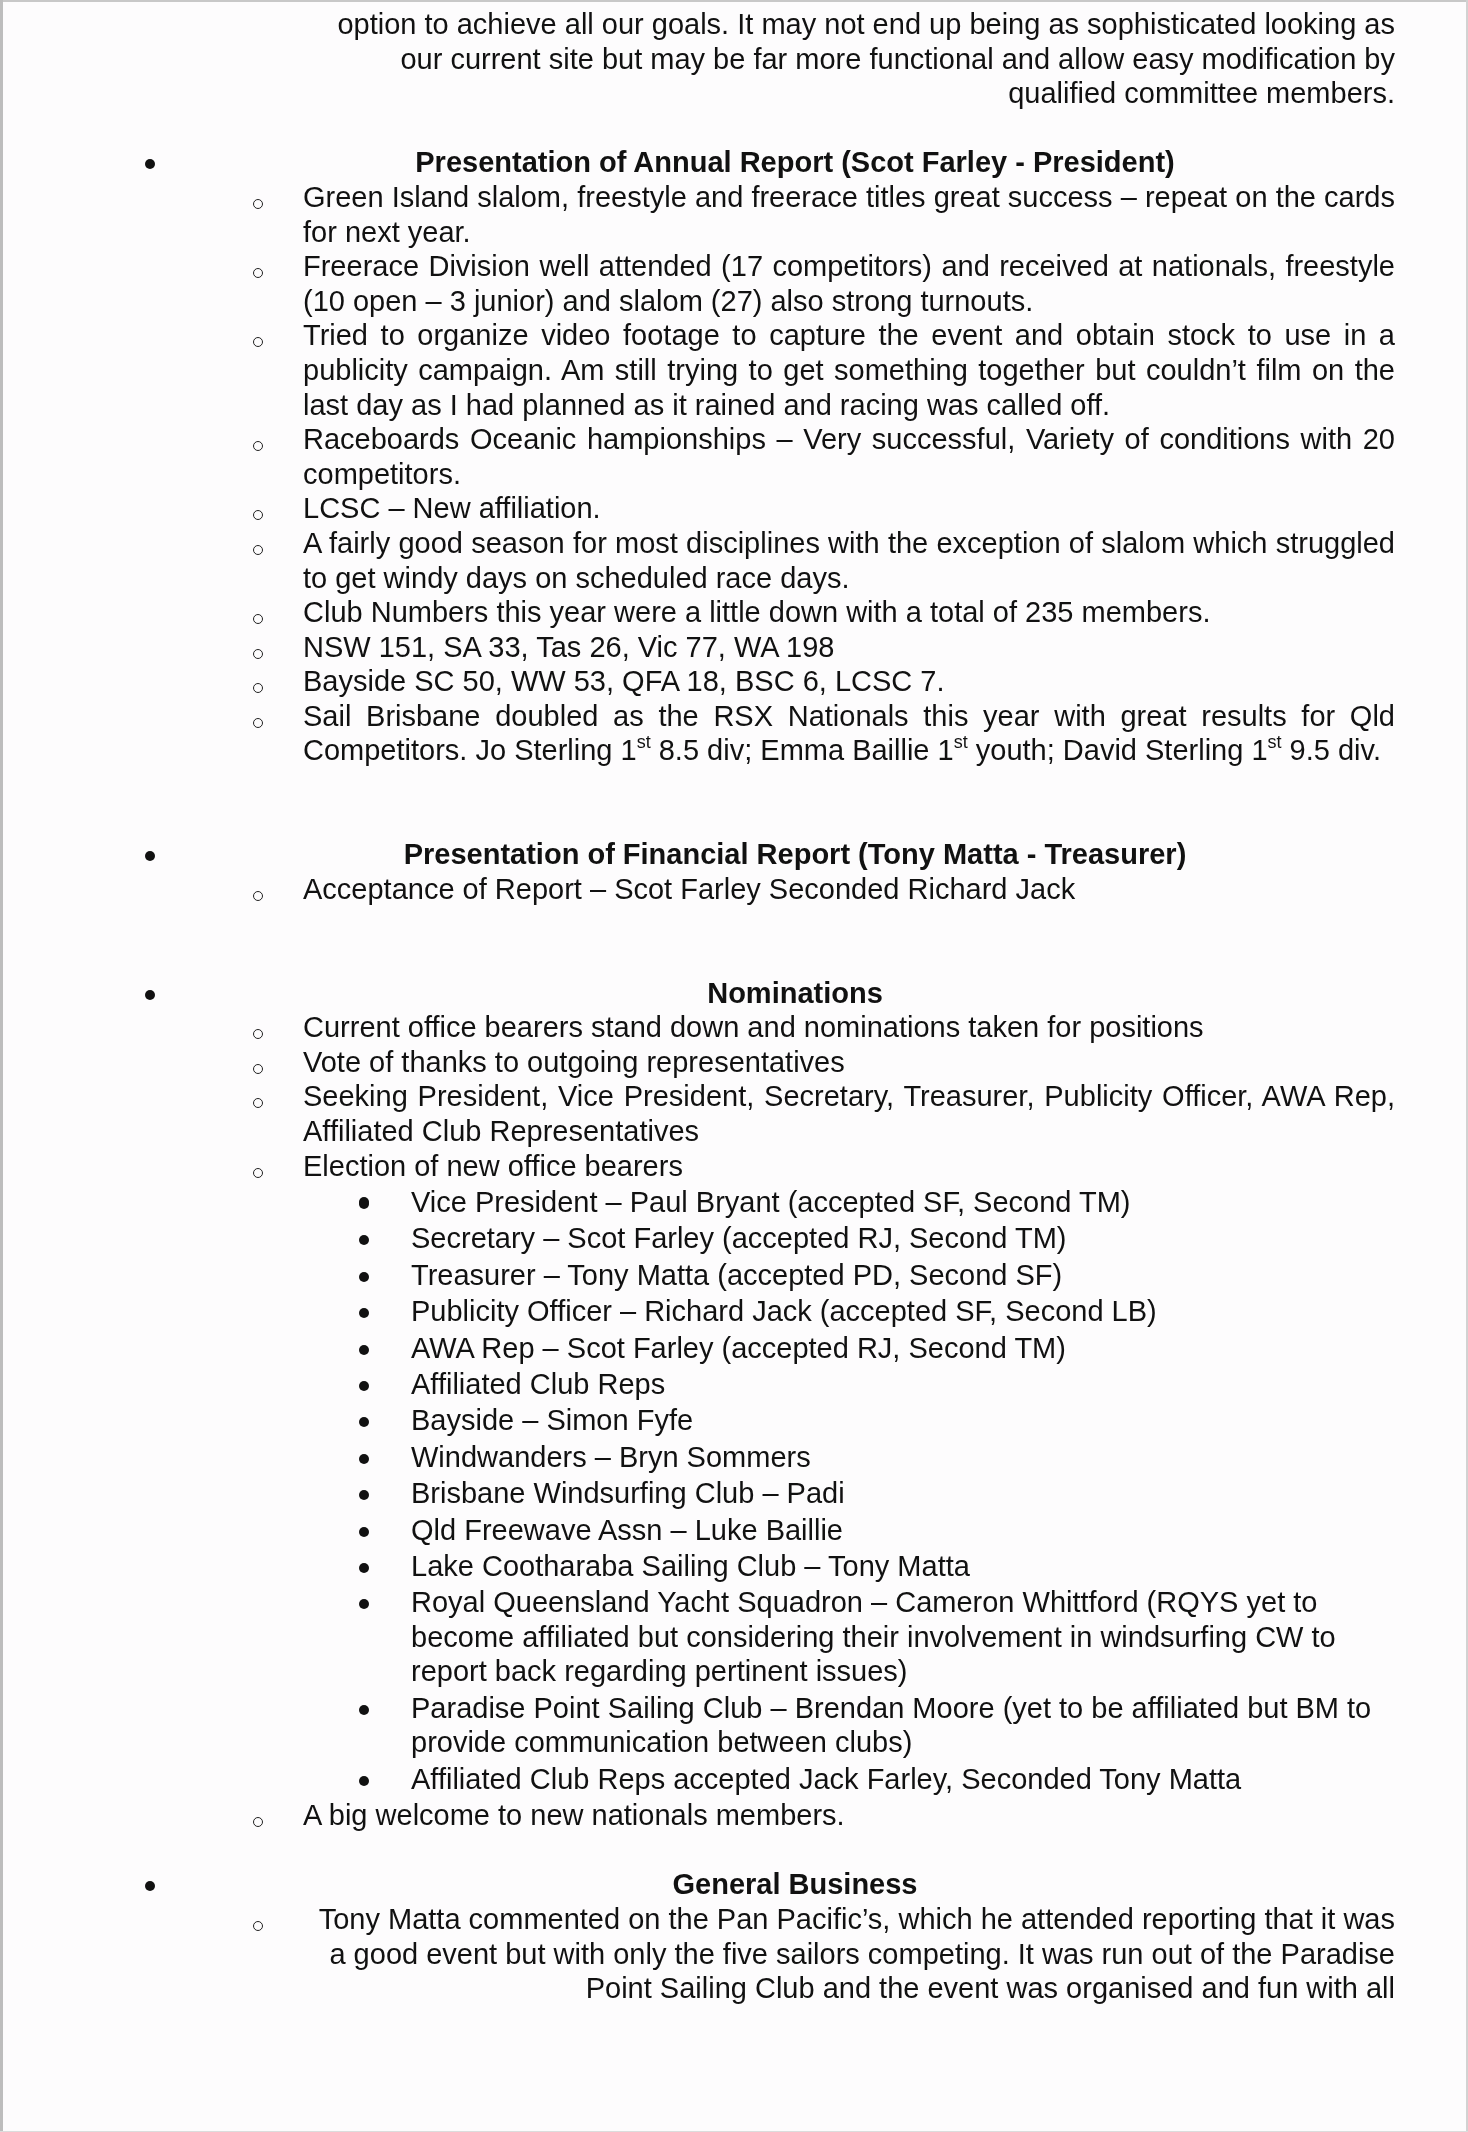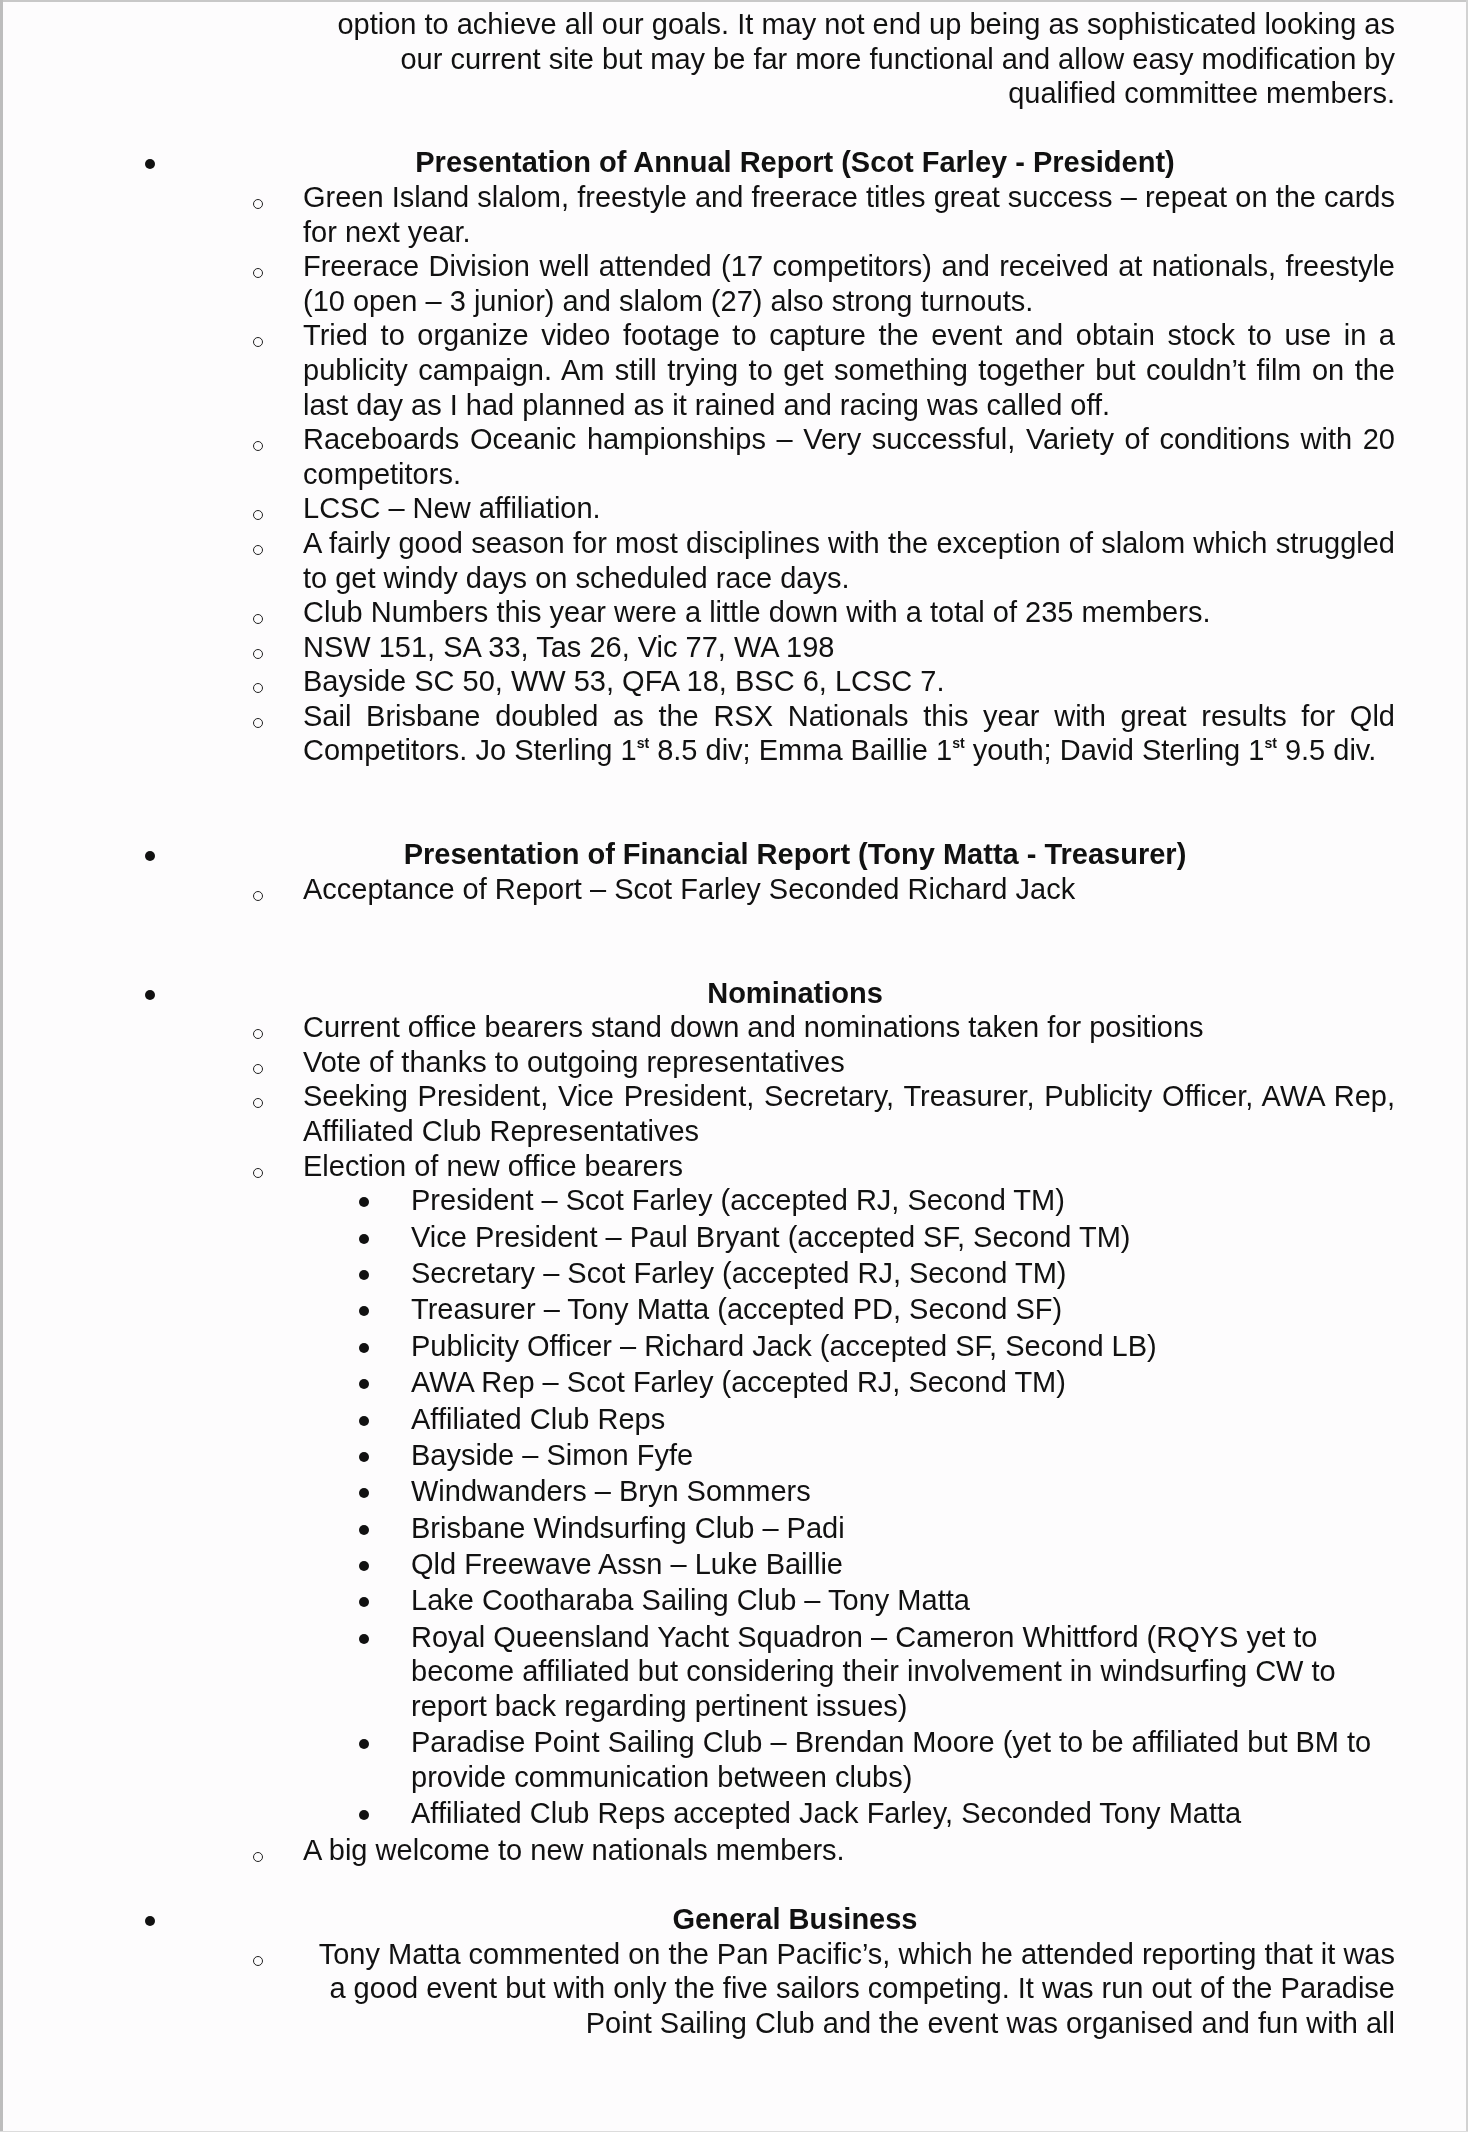--- a/index.html
+++ b/index.html
@@ -101,25 +101,24 @@
     width: 984px;
     margin-bottom: 1.8px;
     text-align: left;
   }
   .l3 .marker {
     position: absolute;
     left: -52px;
     top: 0;
   }
   sup {
-    font-size: 14px;
+    font-size: 18px;
     line-height: 0;
     position: relative;
     top: -2px;
-    font-weight: bold;
   }
 </style>
 </head>
 <body>
 
 <div class="frame-top"></div>
 <div class="frame-left"></div>
 <div class="frame-right"></div>
 <div class="frame-bottom"></div>
 
@@ -163,21 +162,21 @@
   <section>
     <div class="line-block l1">
       <span class="marker"><span class="dot"></span></span>
       <span>Nominations</span>
     </div>
     <div class="line-block l2"><span class="marker"><span class="ring"></span></span><span>Current office bearers stand down and nominations taken for positions</span></div>
     <div class="line-block l2"><span class="marker"><span class="ring"></span></span><span>Vote of thanks to outgoing representatives</span></div>
     <div class="line-block l2"><span class="marker"><span class="ring"></span></span><span>Seeking President, Vice President, Secretary, Treasurer, Publicity Officer, AWA Rep, Affiliated Club Representatives</span></div>
     <div class="line-block l2"><span class="marker"><span class="ring"></span></span><span>Election of new office bearers</span></div>
 
-    <div class="line-block l3"><span class="marker"><span class="dot"></span></span><span>President – Scot Farley (accepted RJ, Second TM)</span></div>
+    <div class="line-block l3"><span class="marker"><span class="dot"></span></span></div>
     <div class="line-block l3"><span class="marker"><span class="dot"></span></span><span>Vice President – Paul Bryant (accepted SF, Second TM)</span></div>
     <div class="line-block l3"><span class="marker"><span class="dot"></span></span><span>Secretary – Scot Farley (accepted RJ, Second TM)</span></div>
     <div class="line-block l3"><span class="marker"><span class="dot"></span></span><span>Treasurer – Tony Matta (accepted PD, Second SF)</span></div>
     <div class="line-block l3"><span class="marker"><span class="dot"></span></span><span>Publicity Officer – Richard Jack (accepted SF, Second LB)</span></div>
     <div class="line-block l3"><span class="marker"><span class="dot"></span></span><span>AWA Rep – Scot Farley (accepted RJ, Second TM)</span></div>
     <div class="line-block l3"><span class="marker"><span class="dot"></span></span><span>Affiliated Club Reps</span></div>
     <div class="line-block l3"><span class="marker"><span class="dot"></span></span><span>Bayside – Simon Fyfe</span></div>
     <div class="line-block l3"><span class="marker"><span class="dot"></span></span><span>Windwanders – Bryn Sommers</span></div>
     <div class="line-block l3"><span class="marker"><span class="dot"></span></span><span>Brisbane Windsurfing Club – Padi</span></div>
     <div class="line-block l3"><span class="marker"><span class="dot"></span></span><span>Qld Freewave Assn – Luke Baillie</span></div>

